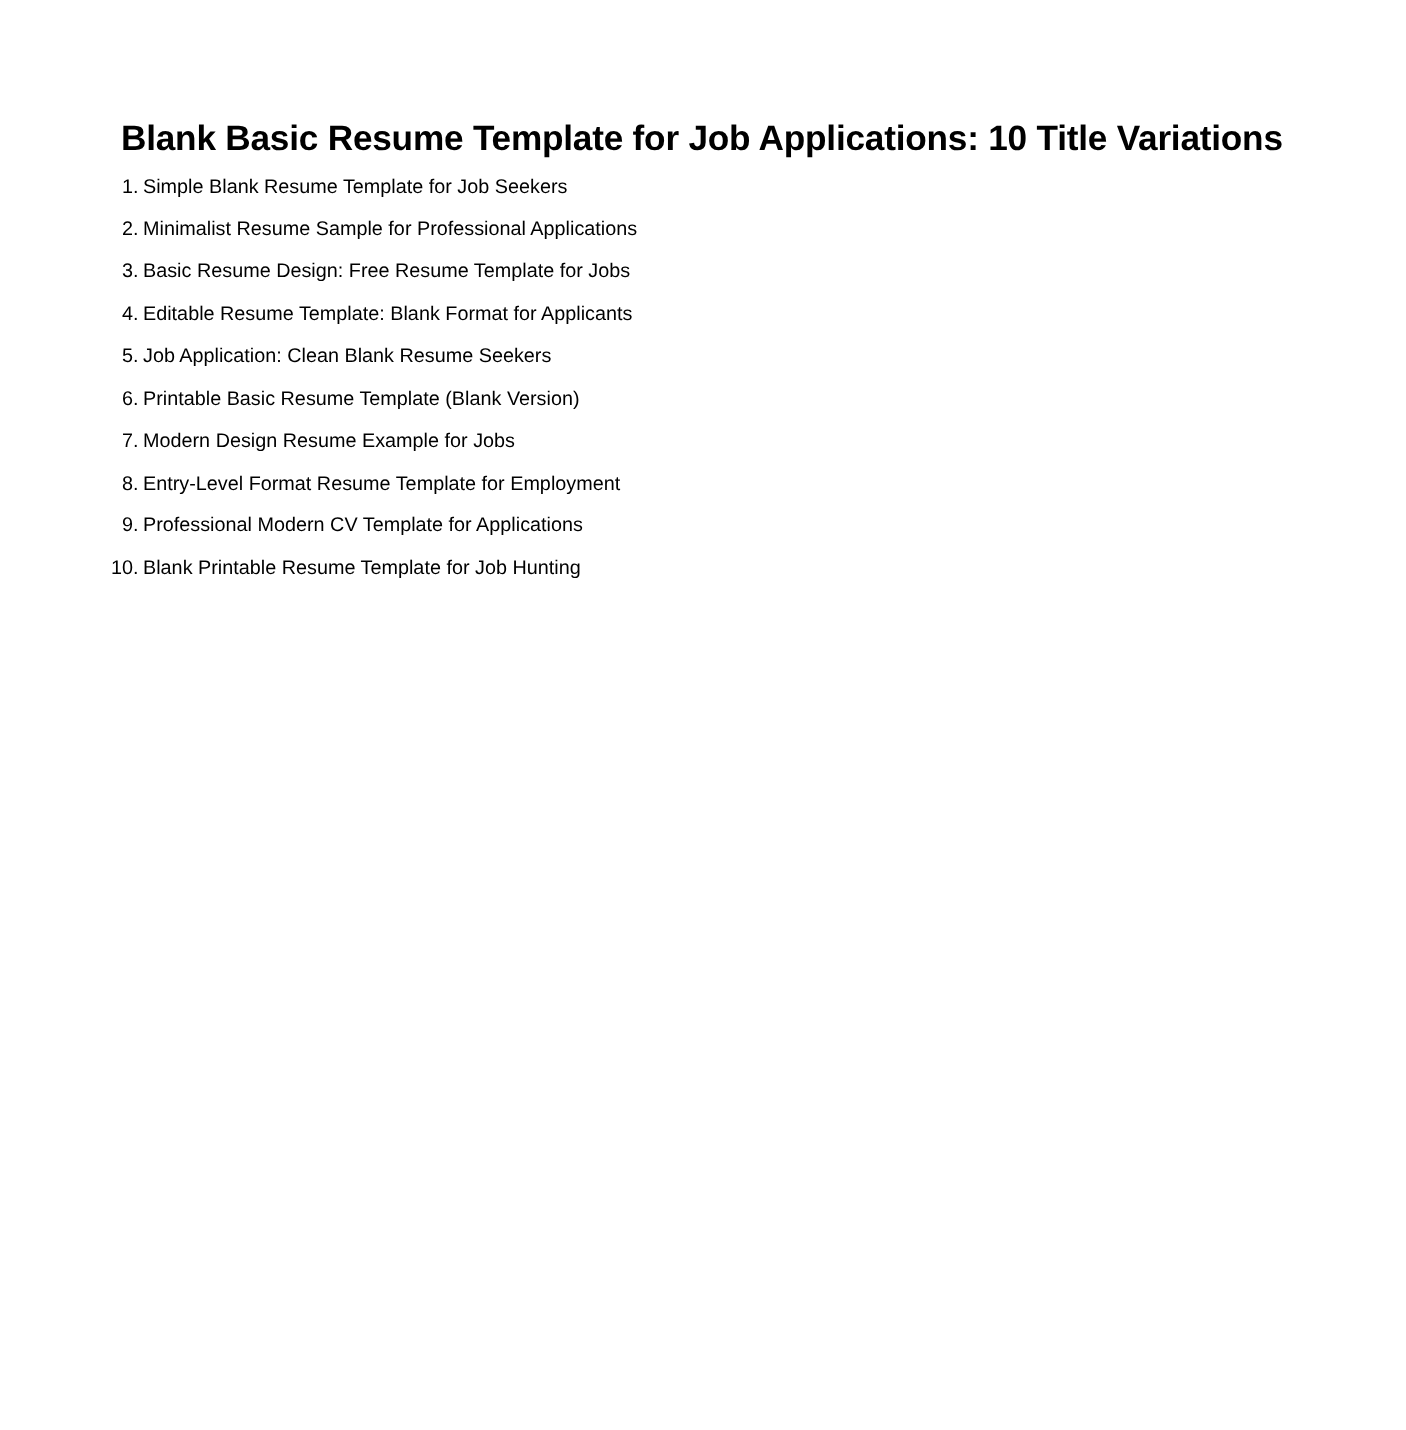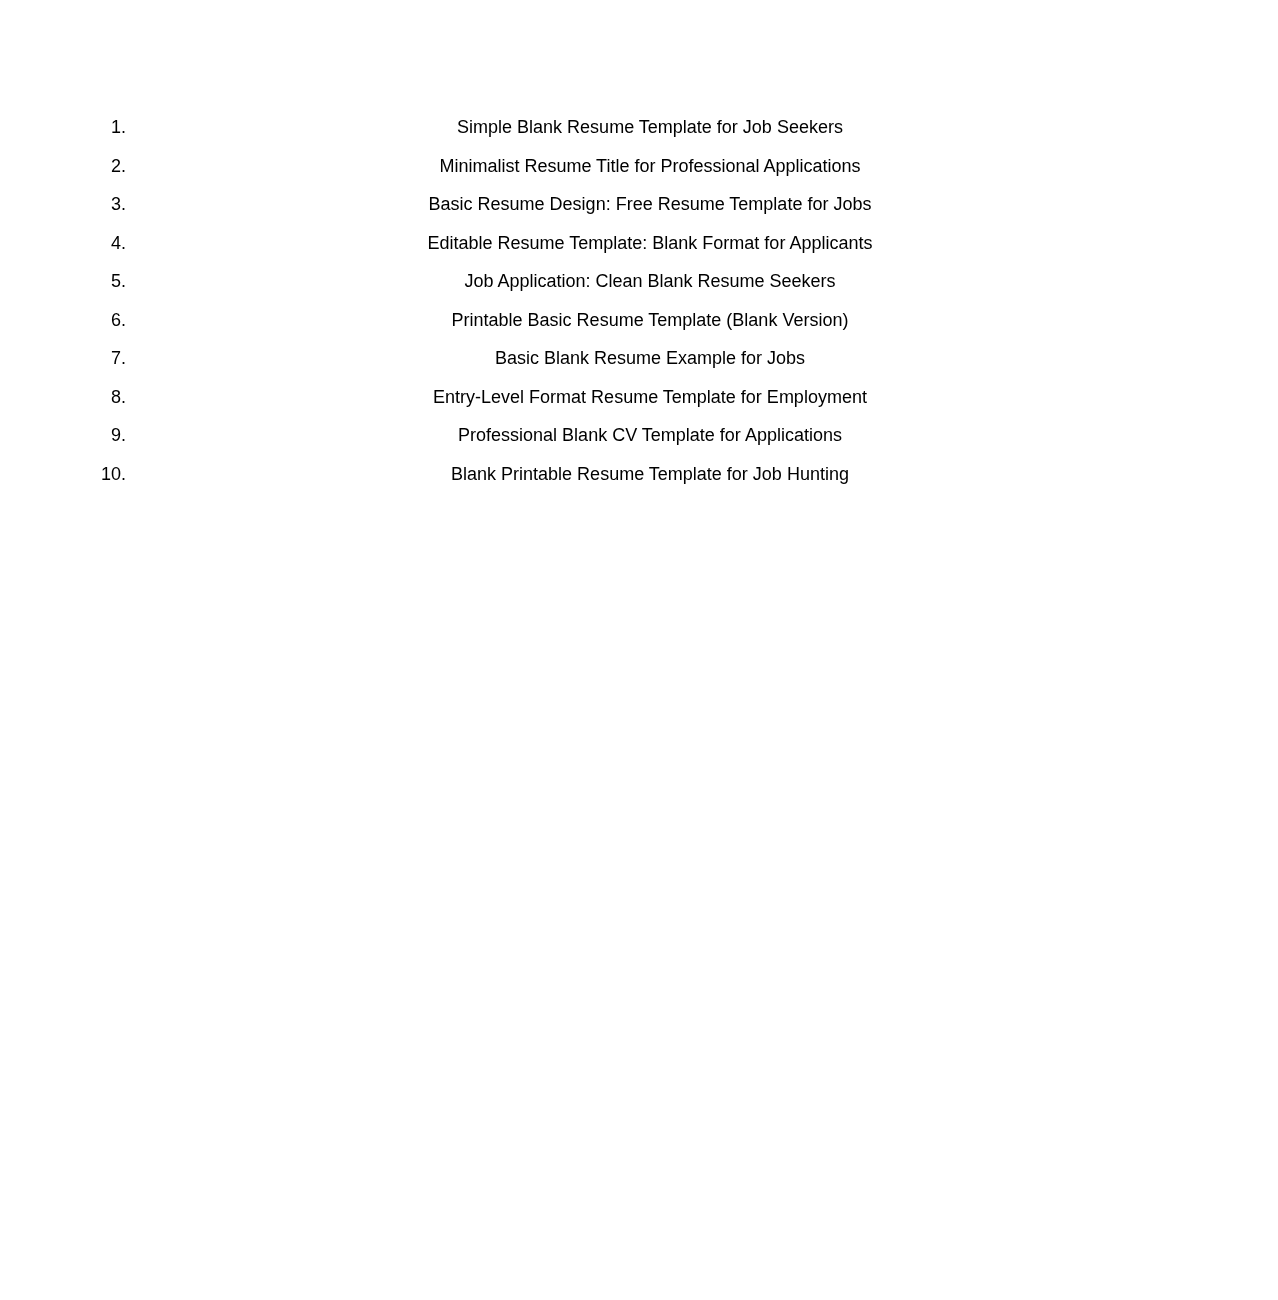--- a/index.html
+++ b/index.html
@@ -26,21 +26,20 @@
       font-size: 32px;
       font-weight: bold;
       line-height: 42px;
       letter-spacing: -0.2px;
     }
     ol {
       margin: 12px 0 0 0;
       padding-left: 20px;
       list-style: none;
       counter-reset: item;
-      text-align: center;
     }
     ol li {
       position: relative;
       font-size: 18px;
       line-height: 22px;
       margin-bottom: 16.5px;
       counter-increment: item;
     }
     ol li::before {
       content: counter(item) ".";
@@ -48,25 +47,26 @@
       right: 100%;
       margin-right: 4px;
       text-align: right;
       white-space: nowrap;
     }
   </style>
 </head>
 <body>
 
 <div class="container">
+  <h1>Blank Basic Resume Template for Job Applications: 10 Title Variations</h1>
   <ol>
     <li>Simple Blank Resume Template for Job Seekers</li>
-    <li>Minimalist Resume Title for Professional Applications</li>
+    <li>Minimalist Resume Sample for Professional Applications</li>
     <li>Basic Resume Design: Free Resume Template for Jobs</li>
     <li>Editable Resume Template: Blank Format for Applicants</li>
     <li>Job Application: Clean Blank Resume Seekers</li>
     <li>Printable Basic Resume Template (Blank Version)</li>
-    <li>Basic Blank Resume Example for Jobs</li>
+    <li>Modern Design Resume Example for Jobs</li>
     <li>Entry-Level Format Resume Template for Employment</li>
-    <li>Professional Blank CV Template for Applications</li>
+    <li>Professional Modern CV Template for Applications</li>
     <li>Blank Printable Resume Template for Job Hunting</li>
   </ol>
 </div>
 
 </body></html>

